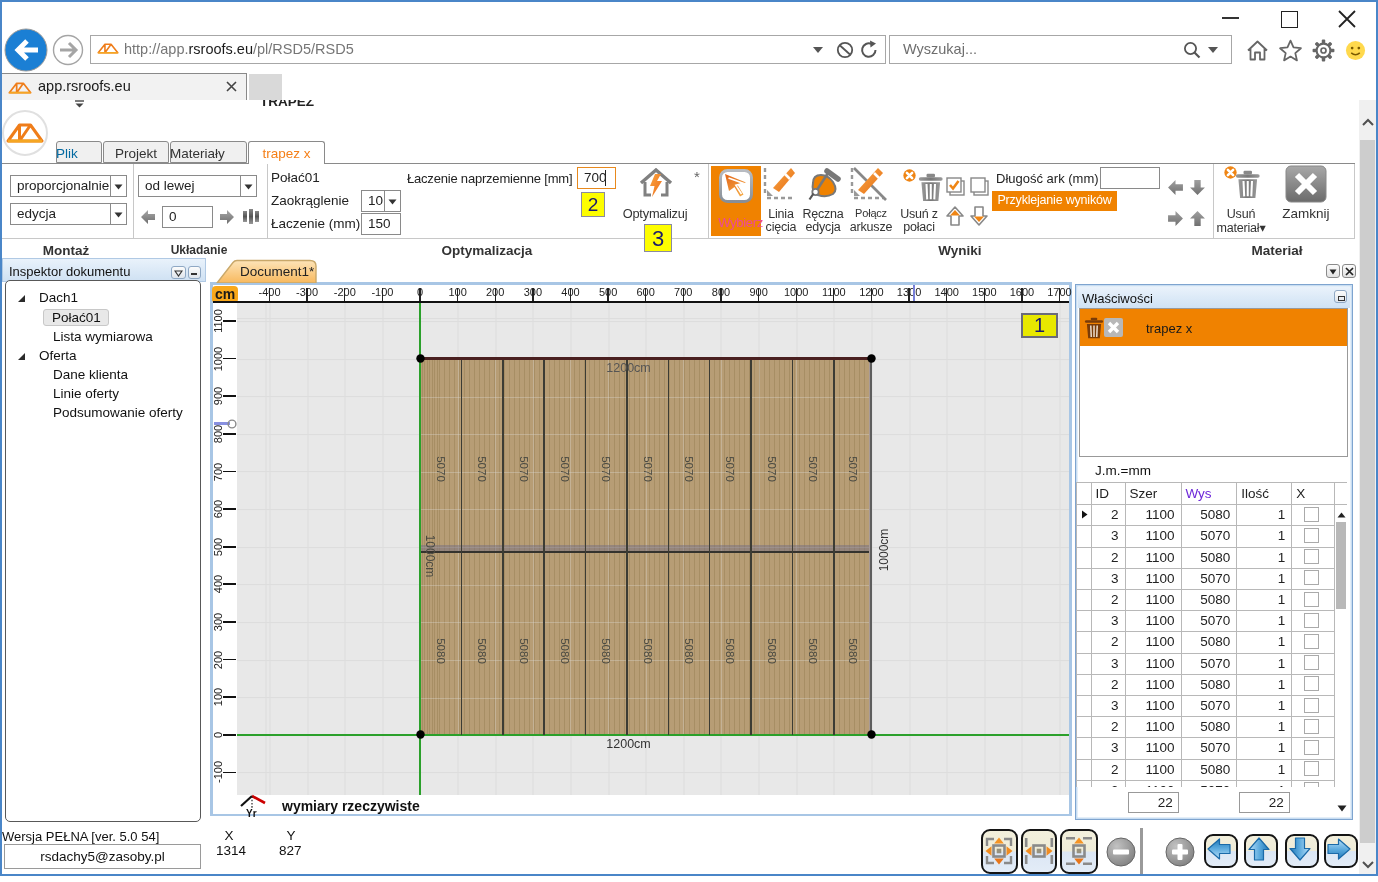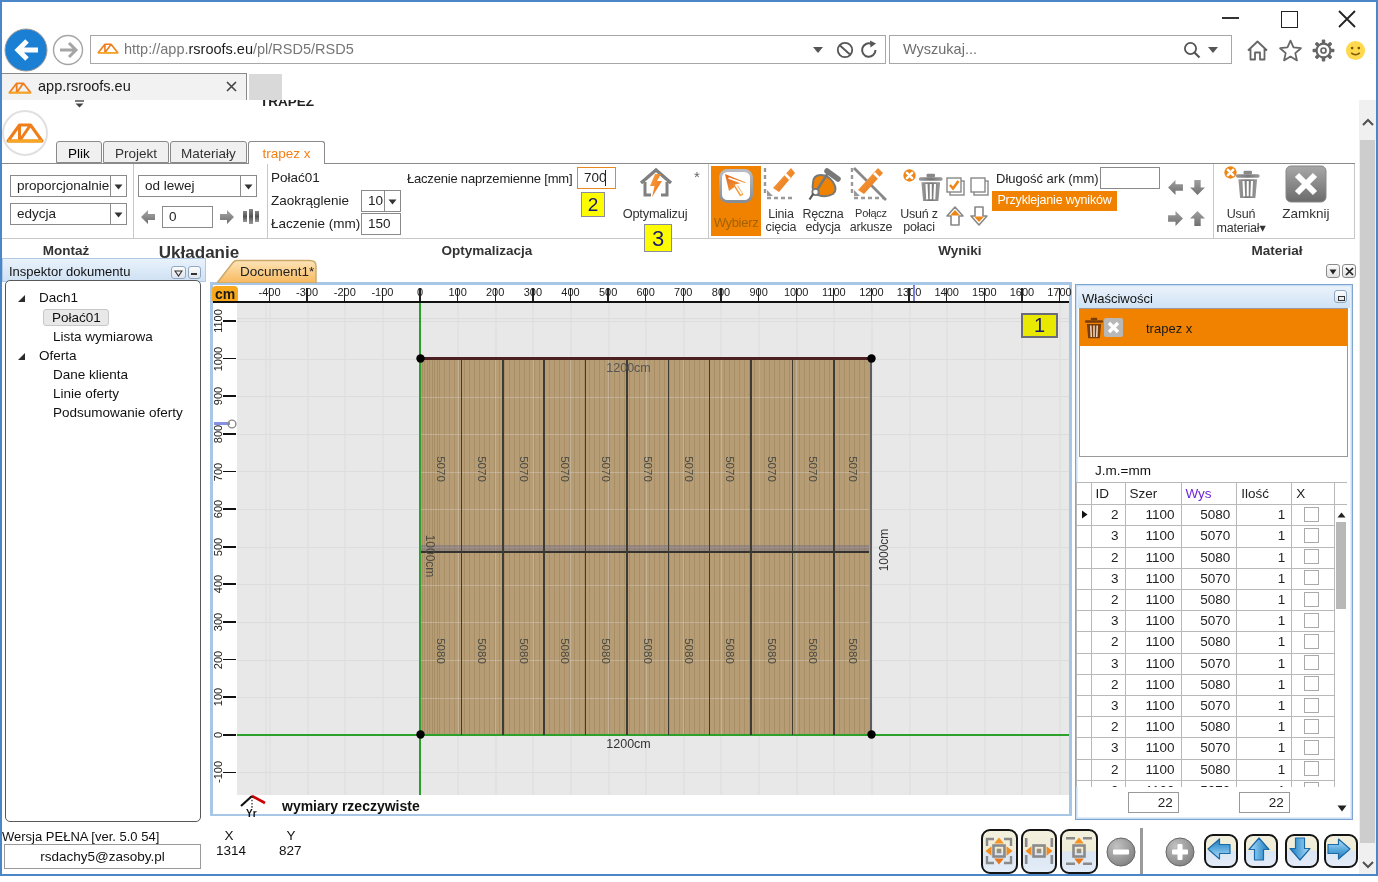--- a/index.html
+++ b/index.html
@@ -96,36 +96,36 @@
   </svg>
 <svg class="a" style="left:1px;top:109px;z-index:6" width="48" height="48" viewBox="0 0 48 48">
 <circle cx="24" cy="24" r="22" fill="#fff" stroke="#e0e0e0" stroke-width="2"></circle>
   </svg>
 <svg class="a" style="left:6px;top:122px;z-index:7" width="38" height="22" viewBox="0 0 38 22">
 <path d="M2 19 L13.5 3 L24.5 3 L36 19 Z M13.5 3 L13.5 19 M13.5 19 L24.5 3" stroke="#ef7d1a" stroke-width="3" fill="none" stroke-linejoin="round"></path>
 <path d="M2 19 L36 19" stroke="#f5a623" stroke-width="3"></path>
   </svg>
 <div class="a" style="left:2px;top:162.5px;width:1353px;height:1px;background:#8a8a8a;z-index:7"></div>
 <div class="a" style="left:56px;top:141px;width:46px;height:22px;background:#f0f0f0;border:1px solid #8a8a8a;border-radius:3px 3px 0 0;box-sizing:border-box;z-index:8"></div>
-<div class="tx" style="left:56px;top:146px;width:46px;text-align:center;font-size:13.5px;color:#000000;z-index:9">Plik</div>
+<div class="tx" style="left:56px;top:146px;width:46px;font-size:13.5px;color:#0369a1;z-index:9">Plik</div>
 <div class="a" style="left:103px;top:141px;width:66px;height:22px;background:#f0f0f0;border:1px solid #8a8a8a;border-radius:3px 3px 0 0;box-sizing:border-box;z-index:8"></div>
 <div class="tx" style="left:103px;top:146px;width:66px;text-align:center;font-size:13.5px;color:#333;z-index:9">Projekt</div>
 <div class="a" style="left:170px;top:141px;width:77px;height:22px;background:#f0f0f0;border:1px solid #8a8a8a;border-radius:3px 3px 0 0;box-sizing:border-box;z-index:8"></div>
-<div class="tx" style="left:170px;top:146px;width:77px;text-align:center;font-size:13.5px;color:#333;z-index:9">Materiały</div>
+<div class="tx" style="left:170px;top:146px;width:77px;font-size:13.5px;color:#333;z-index:9">Materiały</div>
 <div class="a" style="left:248px;top:141px;width:77px;height:23px;background:#fff;border:1px solid #8a8a8a;border-bottom:none;border-radius:3px 3px 0 0;box-sizing:border-box;z-index:8"></div>
 <div class="tx" style="left:248px;top:146px;width:77px;text-align:center;font-size:13.5px;color:#f57f17;z-index:9">trapez x</div>
 <div class="a" style="left:2px;top:163.5px;width:1353px;height:74px;background:#fff;z-index:4"></div>
 <div class="a" style="left:133px;top:164px;width:1px;height:74px;background:#c8c8c8;z-index:6"></div>
 <div class="a" style="left:267px;top:164px;width:1px;height:74px;background:#c8c8c8;z-index:6"></div>
 <div class="a" style="left:708px;top:164px;width:1px;height:74px;background:#c8c8c8;z-index:6"></div>
 <div class="a" style="left:1213px;top:164px;width:1px;height:74px;background:#c8c8c8;z-index:6"></div>
 <div class="a" style="left:1354px;top:164px;width:1px;height:74px;background:#c8c8c8;z-index:6"></div>
 <div class="a" style="left:2px;top:237.5px;width:1353px;height:1px;background:#c8c8c8;z-index:6"></div>
 <div class="tx" style="left:-14px;top:243px;width:160px;text-align:center;font-size:13.5px;font-weight:bold;color:#333;z-index:6">Montaż</div>
-<div class="tx" style="left:119px;top:243px;width:160px;text-align:center;font-size:17px;font-weight:bold;color:#333;z-index:6">Układanie</div>
+<div class="tx" style="left:119px;top:243px;width:160px;text-align:center;font-size:12px;font-weight:bold;color:#333;z-index:6">Układanie</div>
 <div class="tx" style="left:407px;top:243px;width:160px;text-align:center;font-size:13.5px;font-weight:bold;color:#333;z-index:6">Optymalizacja</div>
 <div class="tx" style="left:880px;top:243px;width:160px;text-align:center;font-size:13.5px;font-weight:bold;color:#333;z-index:6">Wyniki</div>
 <div class="tx" style="left:1197px;top:243px;width:160px;text-align:center;font-size:13.5px;font-weight:bold;color:#333;z-index:6">Materiał</div>
 <div class="a" style="left:10px;top:175px;width:117px;height:22px;border:1px solid #8a8a8a;background:#fff;box-sizing:border-box;z-index:6"></div>
 <div class="a" style="left:110px;top:175px;width:1px;height:22px;background:#8a8a8a;z-index:7"></div>
 <svg class="a" style="left:114px;top:184.0px;z-index:7" width="9" height="6" viewBox="0 0 9 6">
     <path d="M0.5 0.5 L4.5 5.5 L8.5 0.5 Z" fill="#333"></path>
   </svg>
 <div class="tx" style="left:17px;top:178px;font-size:13.5px;color:#222;z-index:7">proporcjonalnie</div>
 <div class="a" style="left:10px;top:203px;width:117px;height:22px;border:1px solid #8a8a8a;background:#fff;box-sizing:border-box;z-index:6"></div>
@@ -213,21 +213,21 @@
       </linearGradient>
 <linearGradient id="curs" x1="0" y1="0" x2="0.6" y2="1">
 <stop offset="0" stop-color="#e2661a"></stop>
         <stop offset="1" stop-color="#f5a43f"></stop>
       </linearGradient>
     </defs>
 <rect x="1.5" y="1.5" width="31" height="31" rx="7" fill="#fff" stroke="url(#wsb)" stroke-width="3"></rect>
 <path d="M6 5 L27 13.5 L18.5 16 L24.5 25.5 L21 27.5 L15.5 18 L10 22 Z" fill="url(#curs)"></path>
 <path d="M9.5 9 L24 14.2 L16.8 16.3 L22.5 25" stroke="#fff" stroke-width="1.6" fill="none"></path>
   </svg>
-<div class="tx" style="left:709px;top:215px;width:54px;text-align:center;font-size:13px;letter-spacing:-0.3px;color:#a16207;z-index:7">Wybierz</div>
+<div class="tx" style="left:709px;top:215px;width:54px;text-align:right;font-size:13px;letter-spacing:-0.3px;color:#ec4899;z-index:7">Wybierz</div>
 <svg class="a" style="left:763px;top:166px;z-index:6" width="34" height="36" viewBox="0 0 34 36">
 <defs>
       <linearGradient id="kn" x1="0" y1="0" x2="1" y2="1">
 <stop offset="0" stop-color="#f7a646"></stop>
         <stop offset="1" stop-color="#e86f14"></stop>
       </linearGradient>
     </defs>
 <path d="M2 2 L2 30" stroke="#999" stroke-width="2.4" stroke-dasharray="4 3" fill="none"></path>
 <path d="M4 32 L32 32" stroke="#999" stroke-width="2.4" stroke-dasharray="4 3" fill="none"></path>
 <path d="M4 24 L10 30 L4 30 Z" fill="#999"></path>

